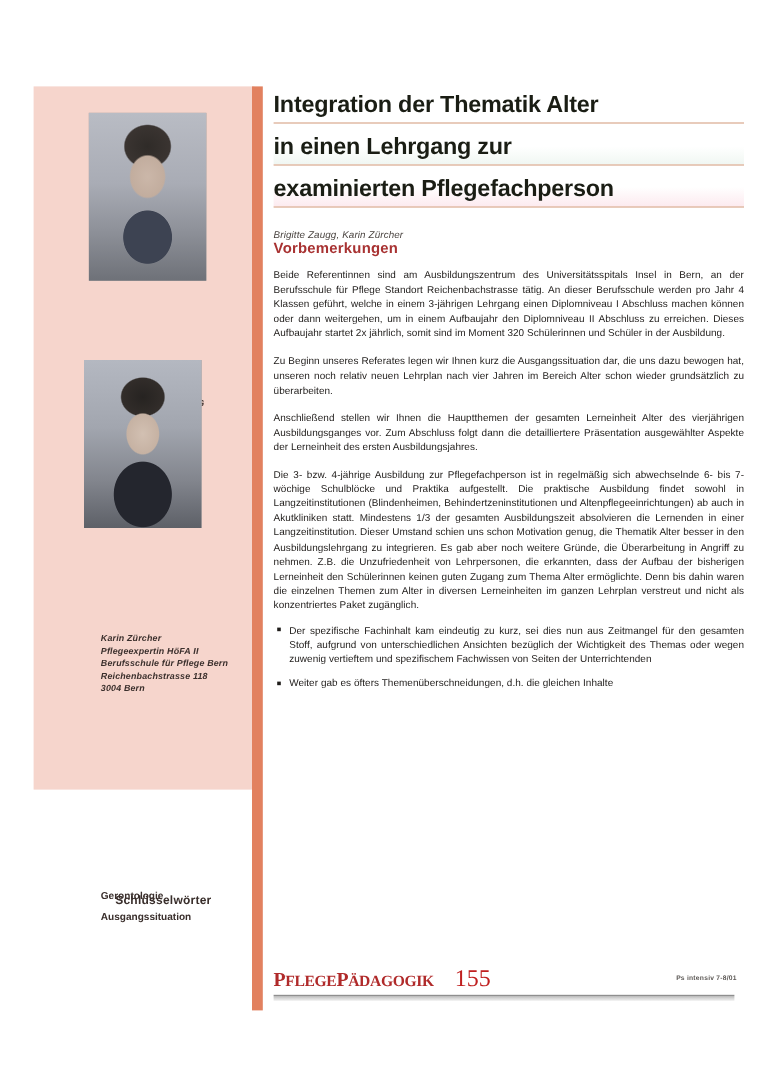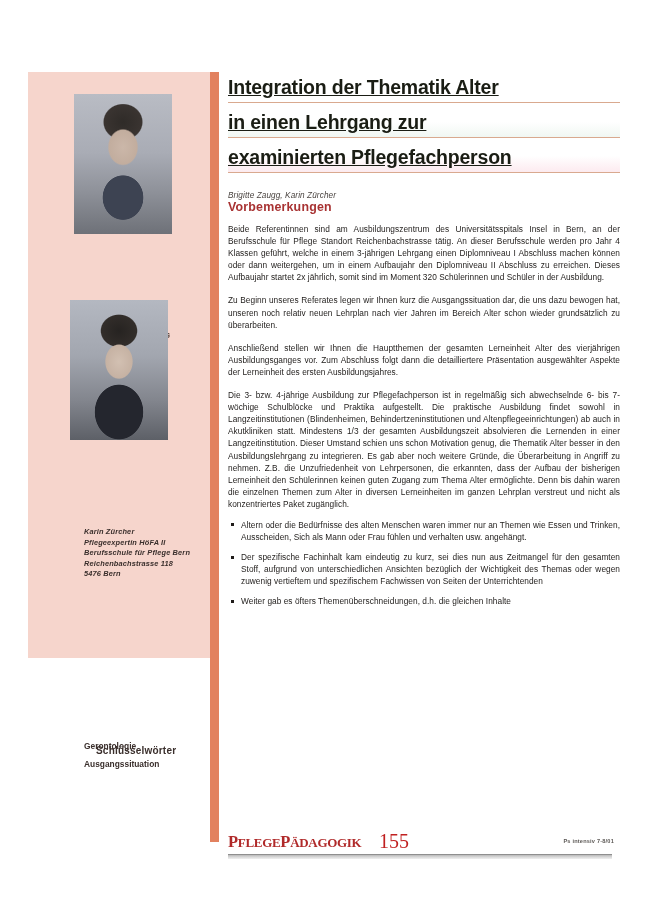--- a/index.html
+++ b/index.html
@@ -118,21 +118,20 @@
   .title-block { position: relative; }
   .title-line {
     font-size: 19.5px;
     font-weight: bold;
     color: #1a1d14;
     letter-spacing: -0.2px;
     line-height: 30px;
     border-bottom: 1.6px solid #d9a98f;
     white-space: nowrap;
     margin-bottom: 4px;
-    text-decoration: underline;
   }
   .title-line.l2 { background: linear-gradient(180deg, rgba(255,255,255,0) 50%, rgba(228,240,232,0.55) 100%); }
   .title-line.l3 { background: linear-gradient(180deg, rgba(255,255,255,0) 46%, rgba(250,214,224,0.5) 100%); }
 
   .authors {
     margin-top: 18px;
     font-size: 8.2px;
     font-style: italic;
     color: #4a4440;
     letter-spacing: 0.1px;
@@ -188,21 +187,21 @@
     top: 4.4px;
     width: 3px;
     height: 3px;
     background: #1f1c1a;
   }
 
   
   .footer {
     position: absolute;
     left: 228px;
-    top: 832px;
+    top: 807px;
     width: 392px;
     height: 26px;
   }
   .footer-logo {
     position: absolute;
     left: 0; top: 0;
     font-family: "Liberation Serif", serif;
     font-size: 16.5px;
     font-weight: bold;
     color: #b02a2a;
@@ -257,21 +256,21 @@
       <div class="photo">
         <div class="portrait p2"></div>
       </div>
     </div>
 
     <div class="caption caption-2">
       <div>Karin Zürcher</div>
       <div>Pflegeexpertin HöFA II</div>
       <div>Berufsschule für Pflege Bern</div>
       <div>Reichenbachstrasse 118</div>
-      <div>5476 Bern</div>
+      <div>3004 Bern</div>
     </div>
 
     <div class="kw-title">Schlüsselwörter</div>
     <div class="kw-list">
       <div>Gerontologie</div>
       <div>Ausgangssituation</div>
     </div>
   </div>
 
   <div class="sidebar-divider"></div>
@@ -288,21 +287,20 @@
 
 
     <div class="section-head">Vorbemerkungen</div>
 
     <div class="body-p">Beide Referentinnen sind am Ausbildungszentrum des Universitätsspitals Insel in Bern, an der Berufsschule für Pflege Standort Reichenbachstrasse tätig. An dieser Berufsschule werden pro Jahr 4 Klassen geführt, welche in einem 3-jährigen Lehrgang einen Diplomniveau I Abschluss machen können oder dann weitergehen, um in einem Aufbaujahr den Diplomniveau II Abschluss zu erreichen. Dieses Aufbaujahr startet 2x jährlich, somit sind im Moment 320 Schülerinnen und Schüler in der Ausbildung.</div>
     <div class="body-p tight">Zu Beginn unseres Referates legen wir Ihnen kurz die Ausgangssituation dar, die uns dazu bewogen hat, unseren noch relativ neuen Lehrplan nach vier Jahren im Bereich Alter schon wieder grundsätzlich zu überarbeiten.</div>
     <div class="body-p tight">Anschließend stellen wir Ihnen die Hauptthemen der gesamten Lerneinheit Alter des vierjährigen Ausbildungsganges vor. Zum Abschluss folgt dann die detailliertere Präsentation ausgewählter Aspekte der Lerneinheit des ersten Ausbildungsjahres.</div>
     <div class="body-p tight">Die 3- bzw. 4-jährige Ausbildung zur Pflegefachperson ist in regelmäßig sich abwechselnde 6- bis 7-wöchige Schulblöcke und Praktika aufgestellt. Die praktische Ausbildung findet sowohl in Langzeitinstitutionen (Blindenheimen, Behindertzeninstitutionen und Altenpflegeeinrichtungen) ab auch in Akutkliniken statt. Mindestens 1/3 der gesamten Ausbildungszeit absolvieren die Lernenden in einer Langzeitinstitution. Dieser Umstand schien uns schon Motivation genug, die Thematik Alter besser in den Ausbildungslehrgang zu integrieren. Es gab aber noch weitere Gründe, die Überarbeitung in Angriff zu nehmen. Z.B. die Unzufriedenheit von Lehrpersonen, die erkannten, dass der Aufbau der bisherigen Lerneinheit den Schülerinnen keinen guten Zugang zum Thema Alter ermöglichte. Denn bis dahin waren die einzelnen Themen zum Alter in diversen Lerneinheiten im ganzen Lehrplan verstreut und nicht als konzentriertes Paket zugänglich.</div>
 
     <ul class="bullets">
-      <li>Altern oder die Bedürfnisse des alten Menschen waren immer nur an Themen wie Essen und Trinken, Ausscheiden, Sich als Mann oder Frau fühlen und verhalten usw. angehängt.</li>
       <li>Der spezifische Fachinhalt kam eindeutig zu kurz, sei dies nun aus Zeitmangel für den gesamten Stoff, aufgrund von unterschiedlichen Ansichten bezüglich der Wichtigkeit des Themas oder wegen zuwenig vertieftem und spezifischem Fachwissen von Seiten der Unterrichtenden</li>
       <li>Weiter gab es öfters Themenüberschneidungen, d.h. die gleichen Inhalte</li>
     </ul>
   </div>
 
   <div class="footer">
     <div class="footer-logo">
       <span>P</span><span class="small-caps">FLEGE</span><span>P</span><span class="small-caps">ÄDAGOGIK</span>
     </div>
     <div class="footer-page">155</div>

